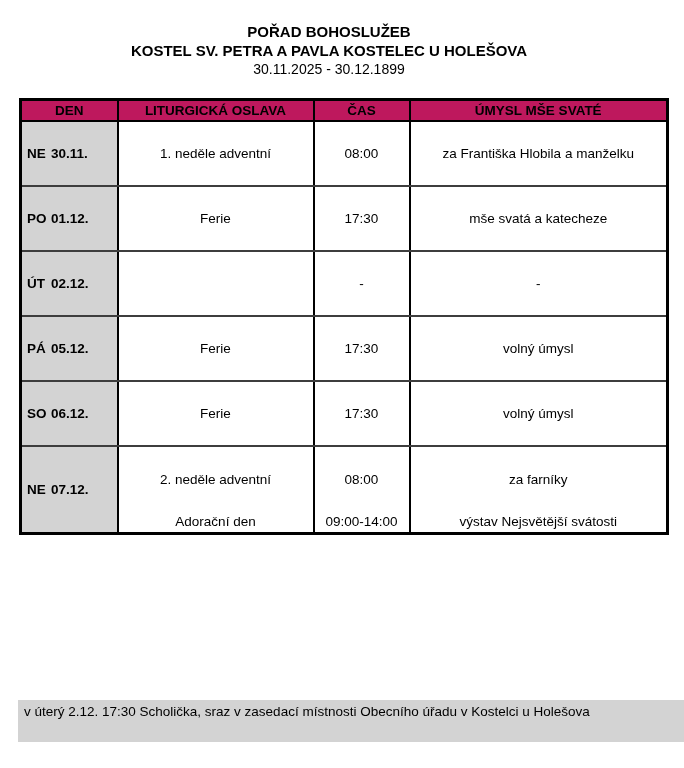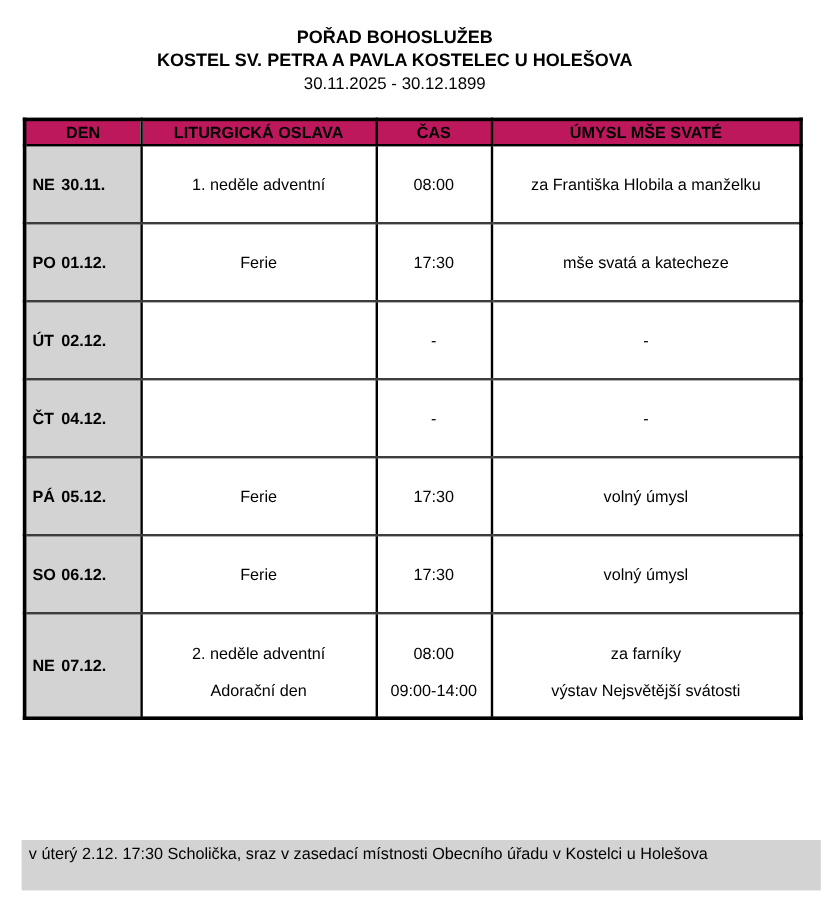--- a/index.html
+++ b/index.html
@@ -67,21 +67,21 @@
   tr.row-tall { height: 88px; }
   tr.row-tall td.data-cell { padding: 0; vertical-align: top; }
   .stack {
     display: flex;
     flex-direction: column;
     justify-content: space-between;
     align-items: center;
     height: 84px;
     padding-top: 24px;
   }
-  .stack .line2 { padding-bottom: 12px; }
+  .stack .line2 { padding-bottom: 1px; }
   .footer-note {
     position: absolute;
     top: 700px; left: 18px;
     width: 672px;
     min-height: 42px;
     background: #d3d3d3;
     font-size: 13.5px;
     line-height: 19px;
     padding: 2px 8px 3px 6px;
   }
@@ -123,26 +123,20 @@
       <td class="data-cell">17:30</td>
       <td class="data-cell">mše svatá a katecheze</td>
     </tr>
     <tr class="row">
       <td class="day-cell"><span class="day-abbr">ÚT</span><span>02.12.</span></td>
       <td class="data-cell"></td>
       <td class="data-cell">-</td>
       <td class="data-cell">-</td>
     </tr>
     <tr class="row">
-      <td class="day-cell"><span class="day-abbr">ČT</span><span>04.12.</span></td>
-      <td class="data-cell"></td>
-      <td class="data-cell">-</td>
-      <td class="data-cell">-</td>
-    </tr>
-    <tr class="row">
       <td class="day-cell"><span class="day-abbr">PÁ</span><span>05.12.</span></td>
       <td class="data-cell">Ferie</td>
       <td class="data-cell">17:30</td>
       <td class="data-cell">volný úmysl</td>
     </tr>
     <tr class="row">
       <td class="day-cell"><span class="day-abbr">SO</span><span>06.12.</span></td>
       <td class="data-cell">Ferie</td>
       <td class="data-cell">17:30</td>
       <td class="data-cell">volný úmysl</td>

